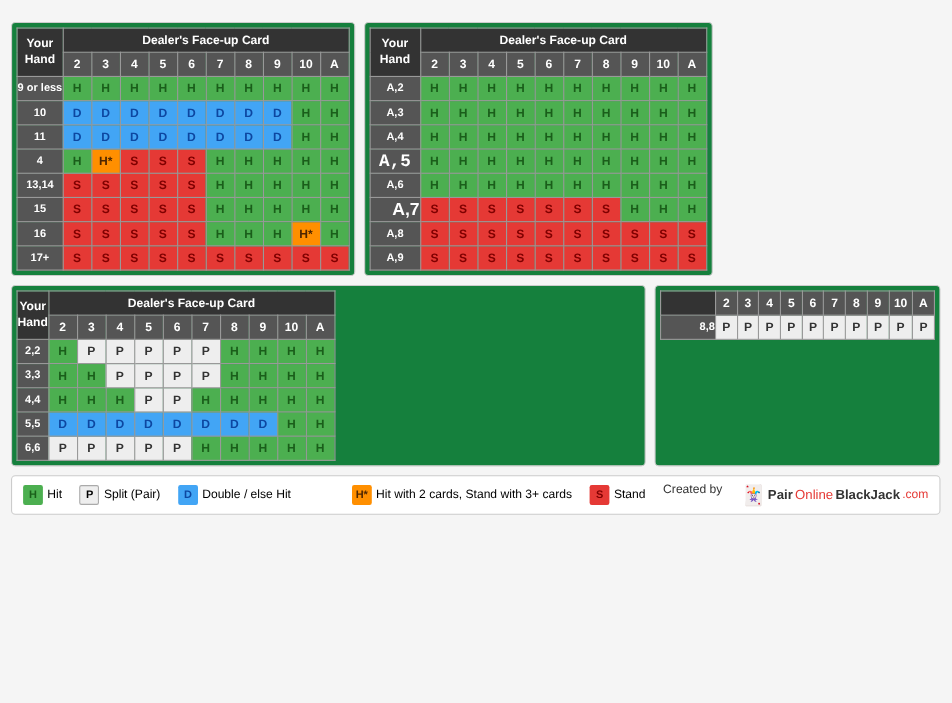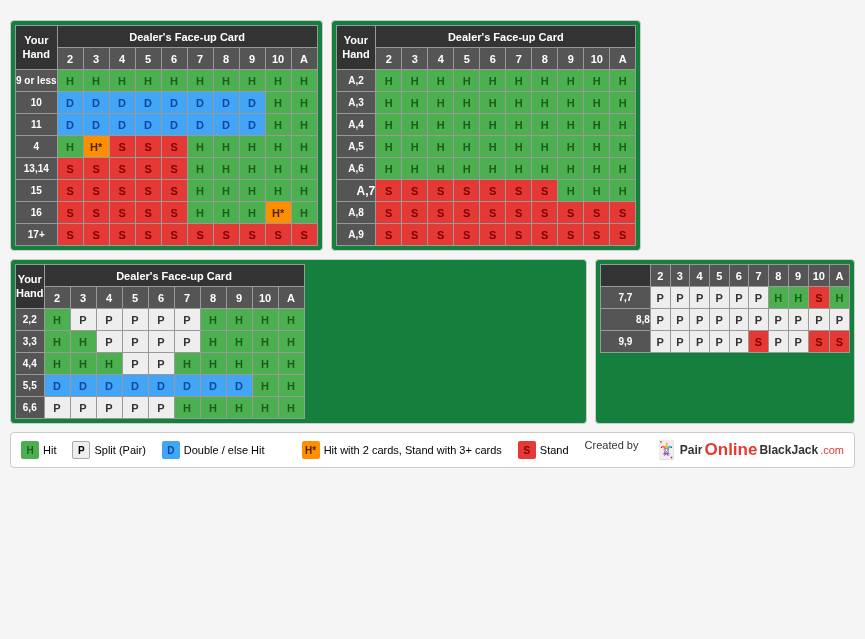--- a/index.html
+++ b/index.html
@@ -314,21 +314,21 @@
               <td class="green">H</td>
               <td class="green">H</td>
               <td class="green">H</td>
               <td class="green">H</td>
               <td class="green">H</td>
               <td class="green">H</td>
               <td class="green">H</td>
               <td class="green">H</td>
             </tr>
             <tr>
-              <td class="row-label" style="font-size: 10px; white-space: nowrap;">A,5</td>
+              <td class="row-label" style="font-size: 16px; white-space: nowrap; font-family: Liberation Mono, monospace;">A,5</td>
               <td class="green">H</td>
               <td class="green">H</td>
               <td class="green">H</td>
               <td class="green">H</td>
               <td class="green">H</td>
               <td class="green">H</td>
               <td class="green">H</td>
               <td class="green">H</td>
               <td class="green">H</td>
               <td class="green">H</td>
@@ -340,21 +340,21 @@
               <td class="green">H</td>
               <td class="green">H</td>
               <td class="green">H</td>
               <td class="green">H</td>
               <td class="green">H</td>
               <td class="green">H</td>
               <td class="green">H</td>
               <td class="green">H</td>
             </tr>
             <tr>
-              <td class="row-label" style="font-size: 12px; white-space: nowrap; padding-left: 20px;">A,7</td>
+              <td class="row-label" style="font-size: 16px; white-space: nowrap; padding-left: 20px;">A,7</td>
               <td class="red">S</td>
               <td class="red">S</td>
               <td class="red">S</td>
               <td class="red">S</td>
               <td class="red">S</td>
               <td class="red">S</td>
               <td class="red">S</td>
               <td class="green">H</td>
               <td class="green">H</td>
               <td class="green">H</td>
@@ -491,57 +491,31 @@
                 <td class="col-header">4</td>
                 <td class="col-header">5</td>
                 <td class="col-header">6</td>
                 <td class="col-header">7</td>
                 <td class="col-header">8</td>
                 <td class="col-header">9</td>
                 <td class="col-header">10</td>
                 <td class="col-header">A</td>
               </tr>
               <tr>
-                <td class="row-label" style="font-size: 10px;">7,7</td>
-                <td style="background: rgb(238, 238, 238); color: rgb(51, 51, 51);">P</td>
-                <td style="background: rgb(238, 238, 238); color: rgb(51, 51, 51);">P</td>
-                <td style="background: rgb(238, 238, 238); color: rgb(51, 51, 51);">P</td>
-                <td style="background: rgb(238, 238, 238); color: rgb(51, 51, 51);">P</td>
-                <td style="background: rgb(238, 238, 238); color: rgb(51, 51, 51);">P</td>
-                <td style="background: rgb(238, 238, 238); color: rgb(51, 51, 51);">P</td>
-                <td class="green">H</td>
-                <td class="green">H</td>
-                <td class="red">S</td>
-                <td class="green">H</td>
-              </tr>
-              <tr>
                 <td class="row-label" style="font-size: 10px; padding-left: 35px;">8,8</td>
                 <td style="background: rgb(238, 238, 238); color: rgb(51, 51, 51);">P</td>
                 <td style="background: rgb(238, 238, 238); color: rgb(51, 51, 51);">P</td>
                 <td style="background: rgb(238, 238, 238); color: rgb(51, 51, 51);">P</td>
                 <td style="background: rgb(238, 238, 238); color: rgb(51, 51, 51);">P</td>
                 <td style="background: rgb(238, 238, 238); color: rgb(51, 51, 51);">P</td>
                 <td style="background: rgb(238, 238, 238); color: rgb(51, 51, 51);">P</td>
                 <td style="background: rgb(238, 238, 238); color: rgb(51, 51, 51);">P</td>
                 <td style="background: rgb(238, 238, 238); color: rgb(51, 51, 51);">P</td>
                 <td style="background: rgb(238, 238, 238); color: rgb(51, 51, 51);">P</td>
                 <td style="background: rgb(238, 238, 238); color: rgb(51, 51, 51);">P</td>
-              </tr>
-              <tr>
-                <td class="row-label" style="font-size: 10px;">9,9</td>
-                <td style="background: rgb(238, 238, 238); color: rgb(51, 51, 51);">P</td>
-                <td style="background: rgb(238, 238, 238); color: rgb(51, 51, 51);">P</td>
-                <td style="background: rgb(238, 238, 238); color: rgb(51, 51, 51);">P</td>
-                <td style="background: rgb(238, 238, 238); color: rgb(51, 51, 51);">P</td>
-                <td style="background: rgb(238, 238, 238); color: rgb(51, 51, 51);">P</td>
-                <td class="red">S</td>
-                <td style="background: rgb(238, 238, 238); color: rgb(51, 51, 51);">P</td>
-                <td style="background: rgb(238, 238, 238); color: rgb(51, 51, 51);">P</td>
-                <td class="red">S</td>
-                <td class="red">S</td>
               </tr>
             </tbody>
         </table>
       </div>
     </div>
   </div>
 
   <div class="legend-row">
     <div class="legend-item">
       <div class="legend-box green">H</div>
@@ -562,19 +536,19 @@
     </div>
     <div class="legend-item">
       <div class="legend-box red">S</div>
       <span>Stand</span>
     </div>
     <div class="created-by">
       <span>Created by</span>
       <span style="display:inline-flex;align-items:center;gap:2px;">
         <span style="font-size:18px;">🃏</span>
         <span style="font-weight:bold;color:#333;font-size:12px;">Pair</span>
-          <span style="font-weight:bold;color:#e53935;font-size:17px;">Online</span>
+          <span style="font-weight:normal;color:#e53935;font-size:12px;">Online</span>
           <span style="font-weight:bold;color:#333;font-size:12px;">BlackJack</span>
           <span style="color:#e53935;font-size:11px;">.com</span>
       </span>
     </div>
   </div>
 </div>
 
 </body></html>

